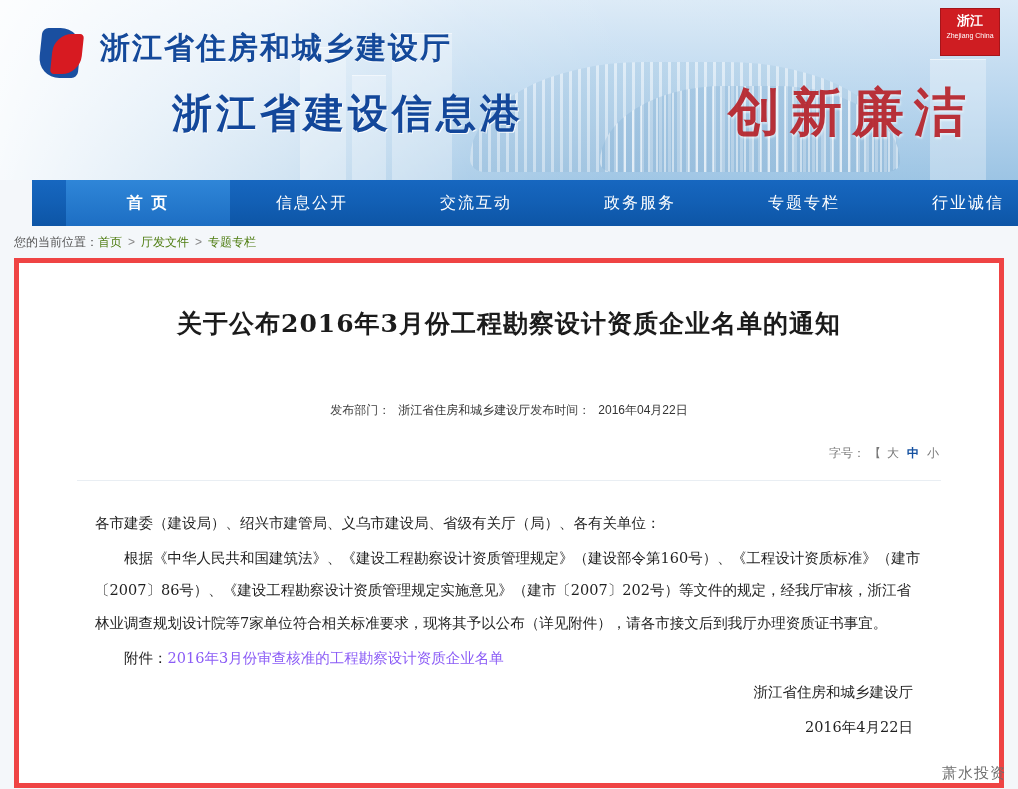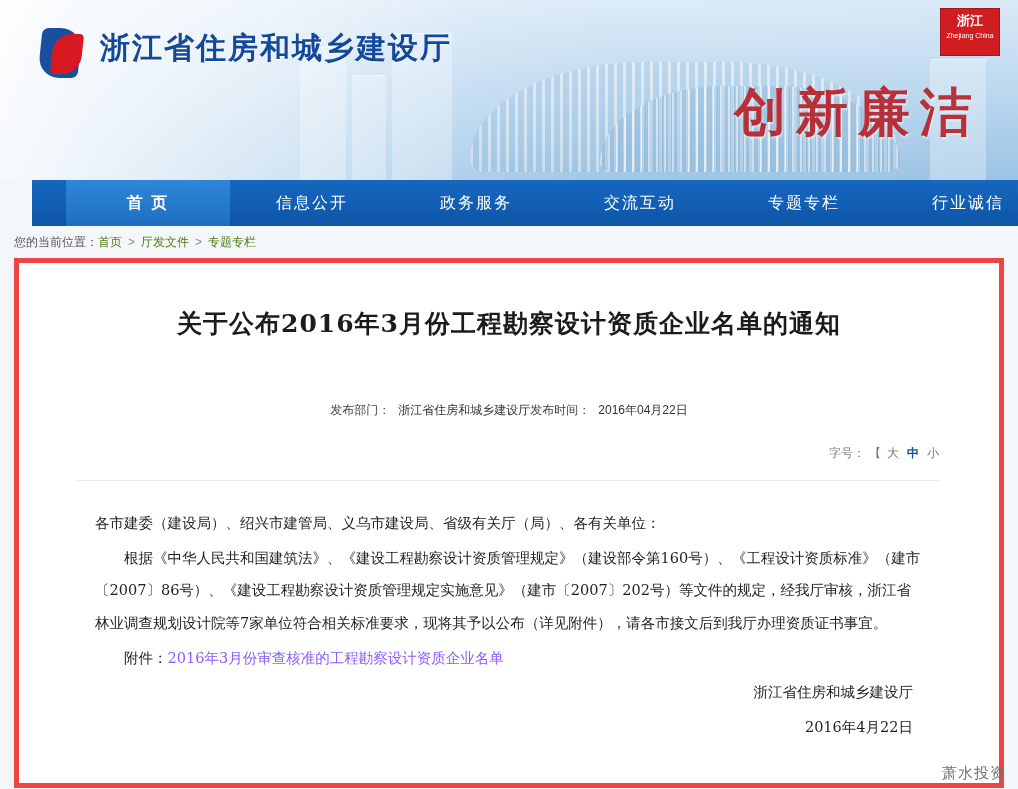--- a/index.html
+++ b/index.html
@@ -112,21 +112,21 @@
     top: 86px;
     font-size: 40px;
     font-weight: bold;
     color: #13479a;
     letter-spacing: 4px;
     font-family: "DejaVu Serif", serif;
     text-shadow: 1px 1px 0 rgba(255,255,255,0.85);
   }
   .slogan {
     position: absolute;
-    right: 36px;
+    right: 42px;
     top: 78px;
     font-size: 52px;
     font-weight: bold;
     color: #b8232a;
     letter-spacing: 10px;
     font-family: "DejaVu Serif", serif;
     text-shadow: 1px 2px 2px rgba(255,255,255,0.55);
     opacity: 0.92;
   }
   .emblem {
@@ -307,34 +307,35 @@
     <div class="bld towerM"></div>
     <div class="bld towerR"></div>
     <div class="bld towerF"></div>
 
     <div class="logo-mark">
       <div class="sw"></div>
       <div class="sw2"></div>
     </div>
 
     <div class="dept-title">浙江省住房和城乡建设厅</div>
+    <div class="site-title">浙江省建设信息港</div>
     <div class="slogan">创新廉洁</div>
 
     <div class="emblem">
       <span class="cn">浙江</span>
       <span class="en">Zhejiang China</span>
     </div>
   </div>
 
   <div class="nav">
     <div class="nav-spacer"></div>
     <div class="nav-item active">首 页</div>
     <div class="nav-item">信息公开</div>
+    <div class="nav-item">交流互动</div>
     <div class="nav-item">政务服务</div>
-    <div class="nav-item">交流互动</div>
     <div class="nav-item">专题专栏</div>
     <div class="nav-item">行业诚信</div>
   </div>
 
   <div class="crumb-bar">
     <span>您的当前位置：</span>
     <a href="#">首页</a>
     <span class="sep">&gt;</span>
     <a href="#">厅发文件</a>
     <span class="sep">&gt;</span>

